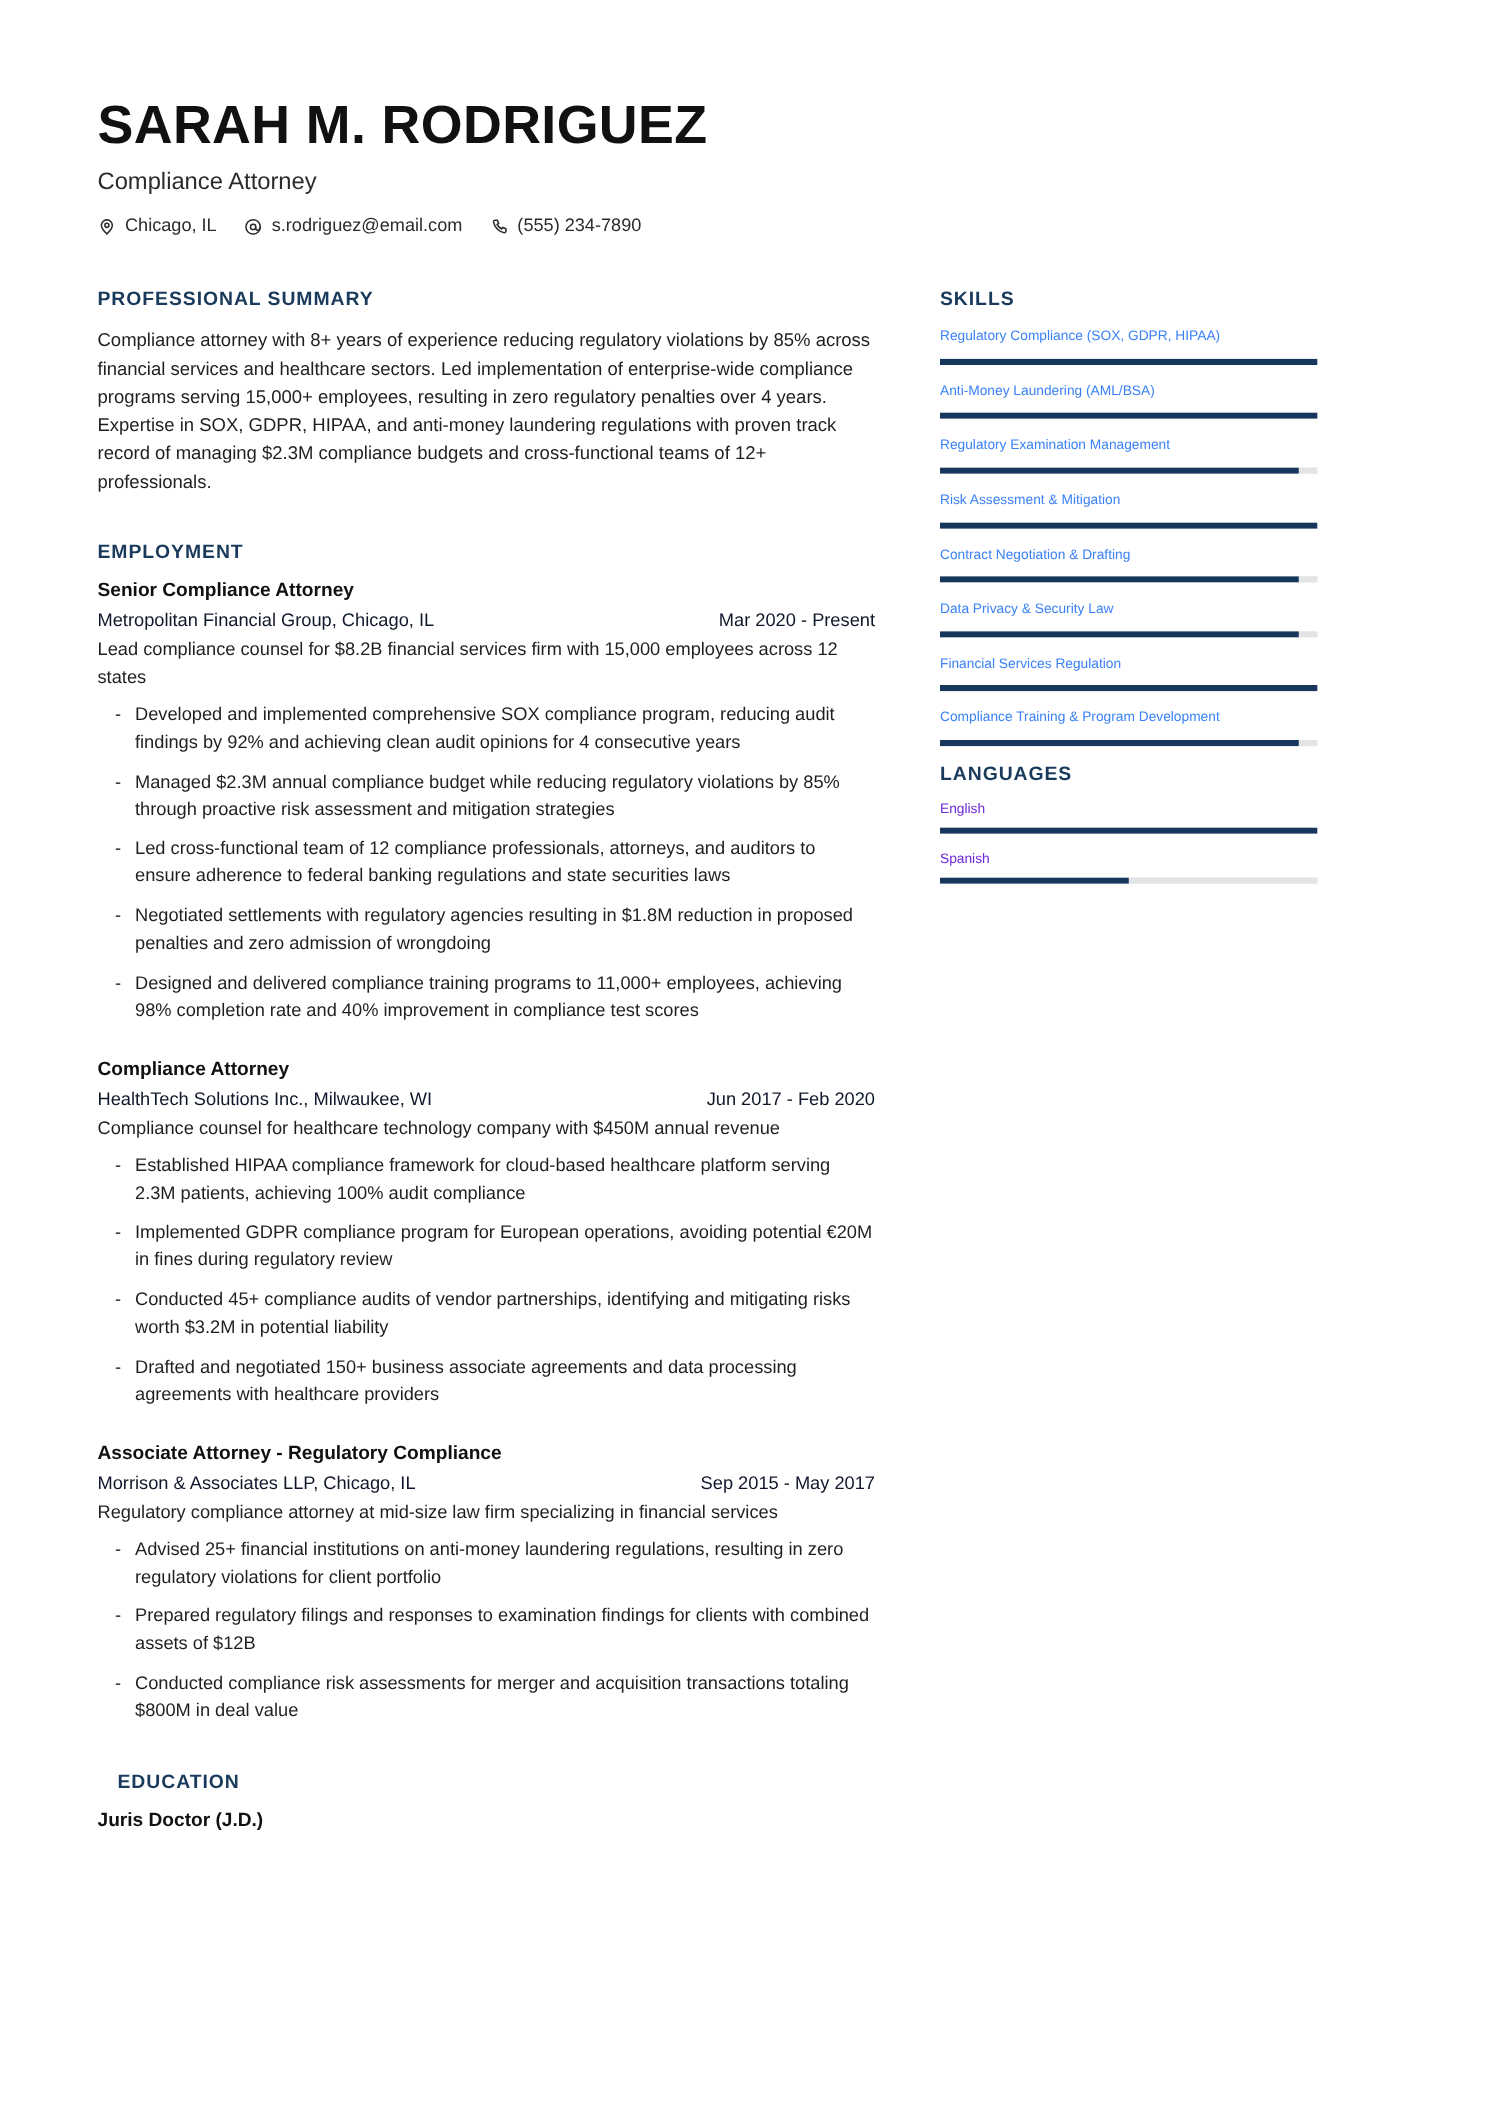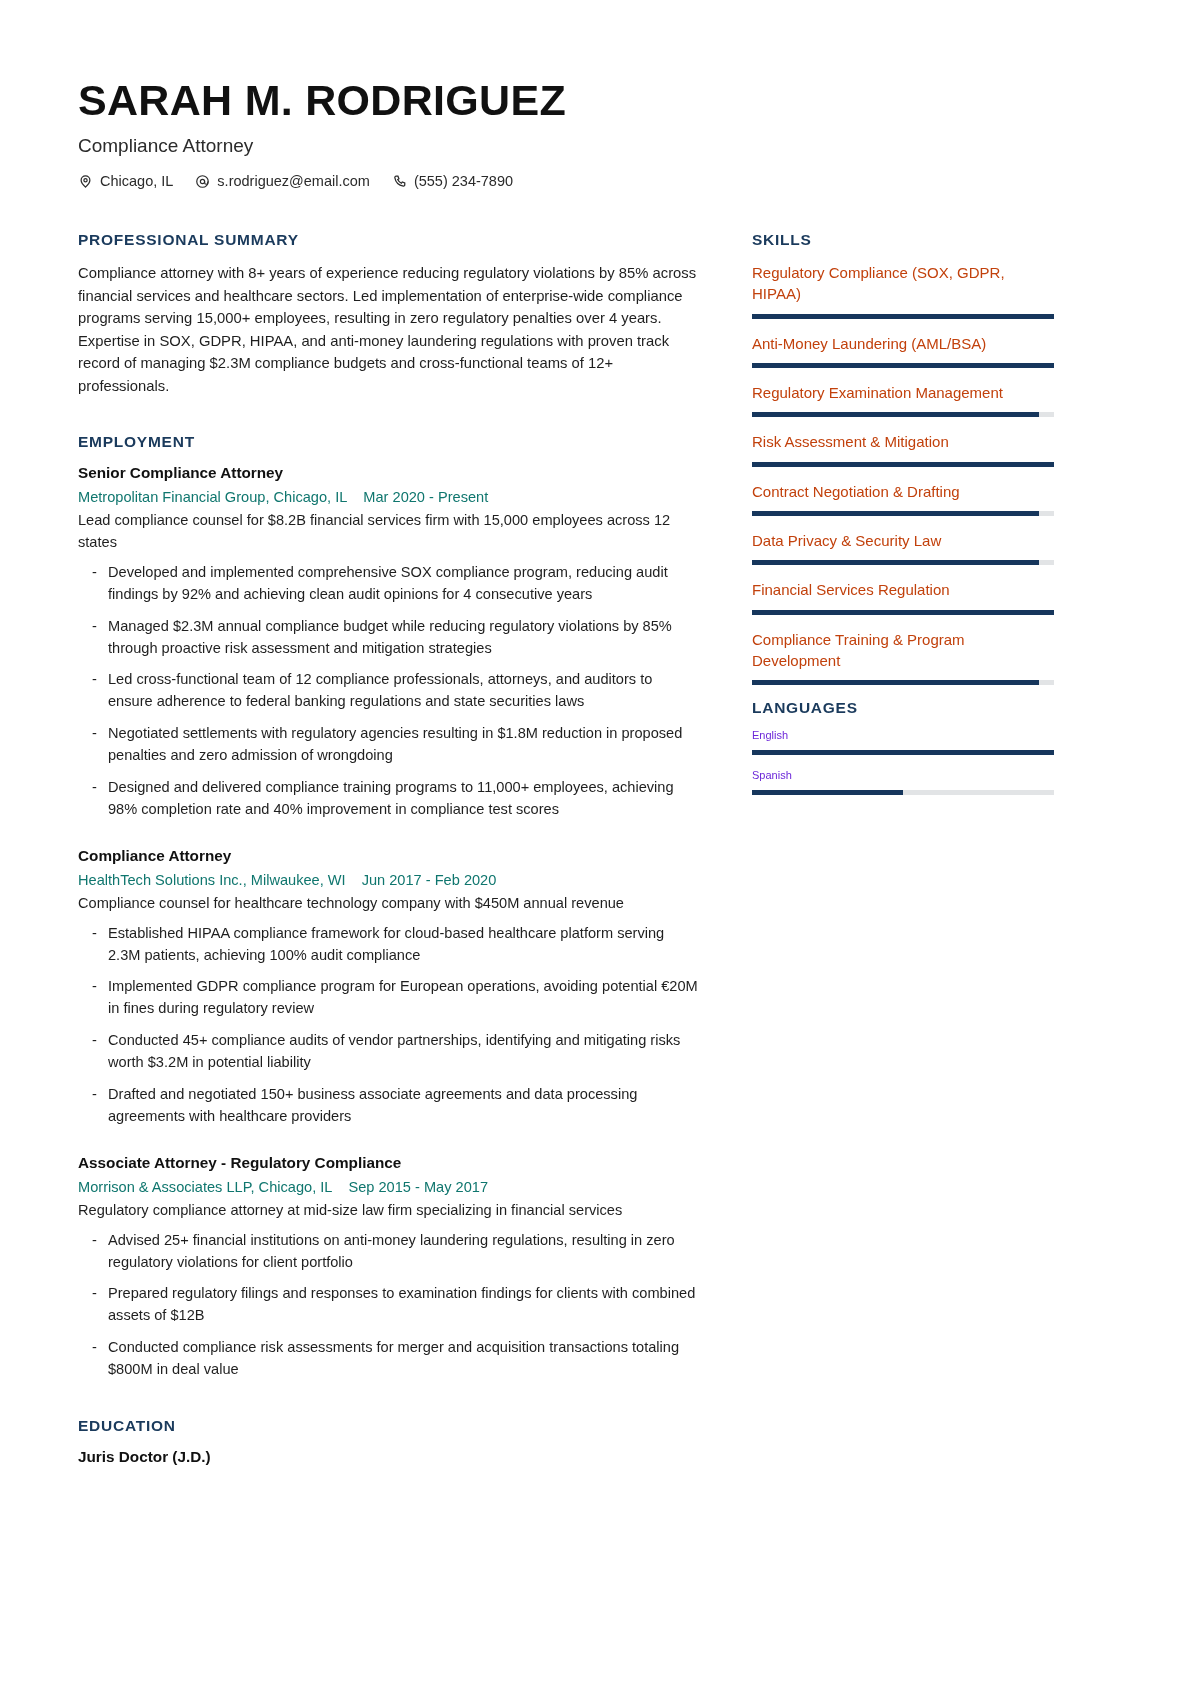--- a/index.html
+++ b/index.html
@@ -79,23 +79,24 @@
   .job { margin-bottom: 26px; }
   .job:last-child { margin-bottom: 0; }
   .job-title {
     font-size: 15.3px;
     font-weight: bold;
     color: #111111;
     margin-bottom: 7px;
   }
   .job-meta {
     display: flex;
+    justify-content: space-between;
     align-items: baseline;
     font-size: 14.6px;
-    color: #0f766e;
+    color: #0f172a;
     margin-bottom: 5px;
     gap: 16px;
   }
   .job-company { }
   .job-dates { white-space: nowrap; }
   .job-desc {
     font-size: 14.6px;
     line-height: 1.5;
     color: #1f1f1f;
     margin-bottom: 8px;
@@ -121,23 +122,23 @@
   
   .edu-item {
     font-size: 15.3px;
     font-weight: bold;
     color: #111111;
   }
 
   
   .skill { margin-bottom: 14px; }
   .skill-label {
-    font-size: 15px;
+    font-size: 11px;
     line-height: 1.42;
-    color: #c2410c;
+    color: #3b82f6;
     margin-bottom: 9px;
     margin-top: 13px;
   }
   .bar-track {
     position: relative;
     width: 100%;
     height: 5px;
     background: #e2e4e6;
     border-radius: 0;
     overflow: hidden;
@@ -252,21 +253,21 @@
           <ul class="bullets">
             <li>Advised 25+ financial institutions on anti-money laundering regulations, resulting in zero regulatory violations for client portfolio</li>
             <li>Prepared regulatory filings and responses to examination findings for clients with combined assets of $12B</li>
             <li>Conducted compliance risk assessments for merger and acquisition transactions totaling $800M in deal value</li>
           </ul>
         </article>
 
       </section>
 
       <section class="section">
-        <h2 class="sec-head" style="color: rgb(26, 58, 92);">EDUCATION</h2>
+        <h2 class="sec-head" style="color: rgb(26, 58, 92); margin-left: 16px;">EDUCATION</h2>
         <div class="edu-item">Juris Doctor (J.D.)</div>
       </section>
 
     </main>
 
     <aside class="col-side">
 
       <section class="side-section">
         <h2 class="sec-head side" style="color: rgb(26, 58, 92);">SKILLS</h2>
 

